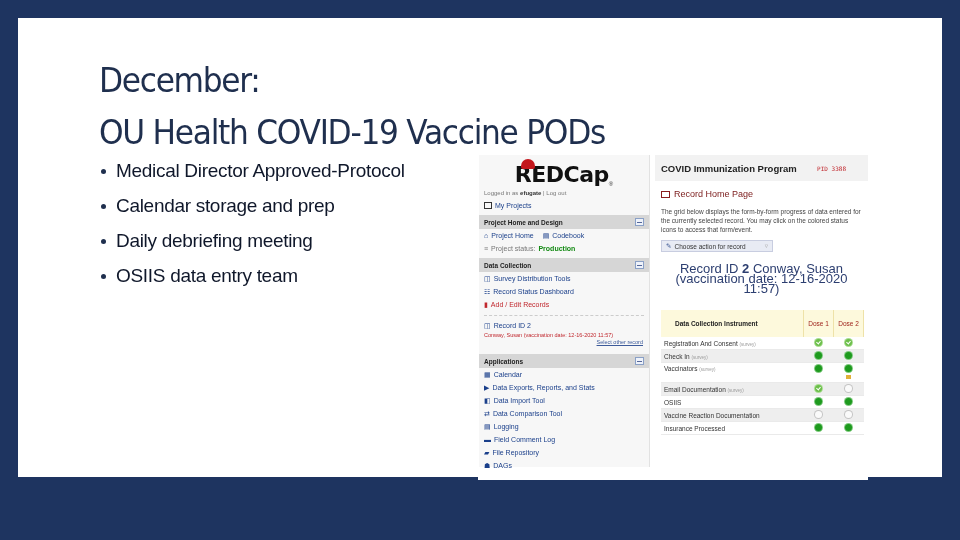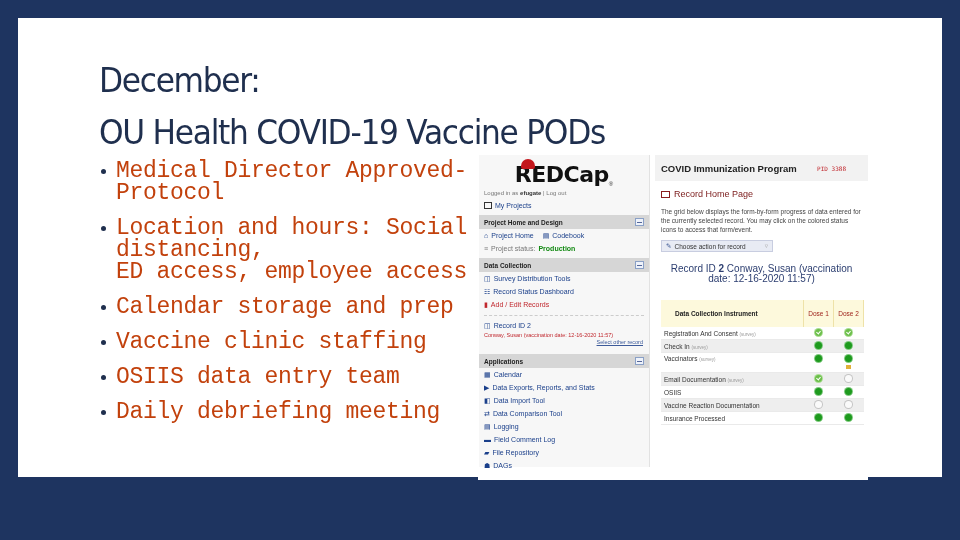--- a/index.html
+++ b/index.html
@@ -26,23 +26,23 @@
       font-weight: normal;
       transform: scaleX(0.92);
       transform-origin: left top;
     }
     .title div { white-space: nowrap; }
     .bullets {
       position: absolute;
       left: 83px; top: 142px;
       width: 370px;
       list-style: none;
-      color: #c2410c;
-      font-family: Liberation Mono, monospace;
-      font-size: 23px;
+      color: #0f172a;
+      font-family: Liberation Sans, sans-serif;
+      font-size: 19px;
       letter-spacing: -0.3px;
     }
     .bullets li {
       position: relative;
       padding-left: 15px;
       line-height: 22px;
       margin-bottom: 13px;
     }
     .bullets li .dot {
       position: absolute; left: 0; top: 9px;
@@ -108,21 +108,21 @@
     }
     .rc-proj-title { font-weight: bold; font-size: 9.5px; color: #222; }
     .rc-pid { color: #c0272d; font-family: "DejaVu Sans Mono", monospace; font-size: 6px; margin-right: 16px; }
     .rc-rhp { color: #7a1a1a; font-weight: normal; font-size: 9px; padding: 8px 6px 4px; display: flex; align-items: center; gap: 4px; }
     .rc-rhp .ic { width: 9px; height: 7px; border: 1.5px solid #8a1c1c; display: inline-block; }
     .rc-desc { font-size: 6.5px; color: #444; padding: 4px 6px; line-height: 9px; }
     .rc-choose {
       margin: 2px 6px; width: 112px; height: 12px; border: 1px solid #c8cde0;
       background: #e8ebf4; font-size: 6.5px; color: #333; display: flex; align-items: center; gap: 3px; padding-left: 4px;
     }
-    .rc-recid { text-align: center; color: #2c3e70; font-size: 10px; line-height: 10px; padding: 10px 6px 0; }
+    .rc-recid { text-align: center; color: #2c3e70; font-size: 13px; line-height: 10px; padding: 10px 6px 0; }
     .rc-table {
       margin: 16px 0 0 6px; width: 203px; border-collapse: collapse; font-size: 6.5px;
     }
     .rc-table th {
       background: #fdf9dc; font-weight: bold; font-size: 6.5px; color: #222;
       padding: 3px 3px; border-right: 1px solid #eee2a8; height: 27px;
     }
     .rc-table th.dose { color: #a0261e; width: 30px; text-align: center; font-weight: normal; }
     .rc-table td { padding: 2px 3px; height: 11px; border-bottom: 1px solid #eaeaea; }
     .rc-table tr:nth-child(even) td { background: #eeeeee; }
@@ -138,25 +138,23 @@
 <body>
 
 <div class="slide">
   <h1 class="title">
     <div>December:</div>
     <div>OU Health COVID-19 Vaccine PODs</div>
   </h1>
 
   <ul class="bullets">
     <li><span class="dot"></span><span>Medical Director Approved-Protocol</span></li>
-    <li><span class="dot"></span><span>Location and hours: Social distancing,</span><br><span>ED access, employee access</span></li>
     <li><span class="dot"></span><span>Calendar storage and prep</span></li>
-    <li><span class="dot"></span><span>Vaccine clinic staffing</span></li>
+    <li><span class="dot"></span><span>Daily debriefing meeting</span></li>
     <li><span class="dot"></span><span>OSIIS data entry team</span></li>
-    <li><span class="dot"></span><span>Daily debriefing meeting</span></li>
   </ul>
 
   <div class="redcap">
     <div class="rc-side">
       <div class="rc-logo">
         <span class="rc-logo-hat"></span>
         <span class="rc-logo-text">REDCap</span>
           <span class="rc-logo-reg">®</span>
       </div>
       <div class="rc-login">

